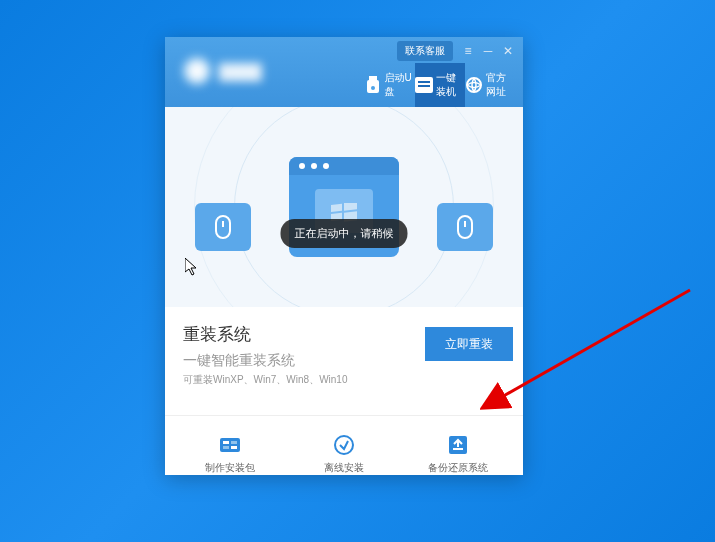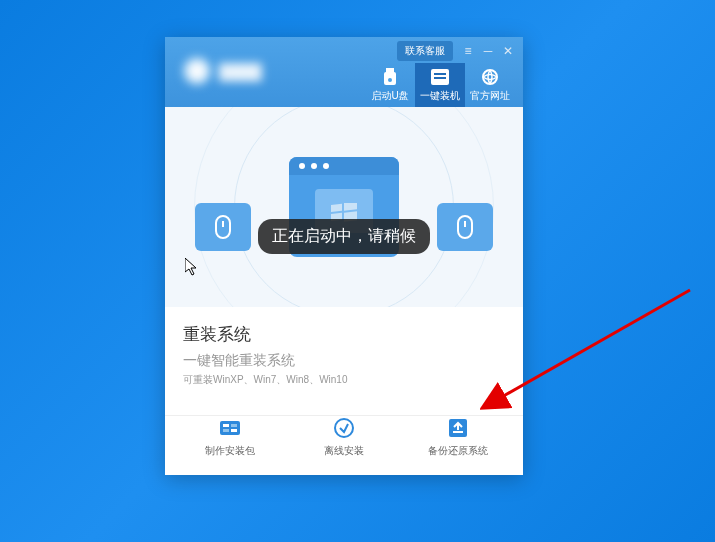--- a/index.html
+++ b/index.html
@@ -47,22 +47,22 @@
       width: 18px; height: 16px; display: flex;
       align-items: center; justify-content: center;
       color: #dce9f5; font-size: 12px; cursor: pointer;
     }
     .nav-tabs {
       position: absolute; right: 8px; bottom: 0;
       display: flex; align-items: flex-end;
     }
     .nav-tab {
       width: 50px; height: 44px;
-      display: flex; flex-direction: column;
-      align-items: center; justify-content: center;
+      display: flex; 
+      align-items: center; 
       color: #fff; font-size: 10px; cursor: pointer;
       gap: 3px;
     }
     .nav-tab.active { background: #1e6ab8; }
     .nav-icon { width: 20px; height: 18px; display: flex; align-items: center; justify-content: center; }
     .illustration {
       height: 200px; background: #f2f7fc;
       position: relative; overflow: hidden;
       display: flex; align-items: center; justify-content: center;
     }
@@ -113,21 +113,21 @@
       top: -10px; left: 50%; transform: translateX(-50%);
     }
     .illu-circle2 {
       position: absolute; width: 300px; height: 300px;
       border: 1px solid #e4eff8; border-radius: 50%;
       top: -50px; left: 50%; transform: translateX(-50%);
     }
     .toast {
       position: absolute; z-index: 5;
       background: rgba(30,30,30,0.85); color: #fff;
-      font-size: 16px; padding: 7px 14px;
+      font-size: 11px; padding: 7px 14px;
       border-radius: 14px;
       top: 112px; left: 50%; transform: translateX(-50%);
       white-space: nowrap;
     }
     .main-section {
       padding: 16px 10px 0 18px;
       display: flex; justify-content: space-between;
       align-items: flex-start;
     }
     .main-title { font-size: 17px; color: #333; font-weight: 500; margin-bottom: 6px; }
@@ -137,21 +137,21 @@
       width: 88px; height: 34px;
       background: #2e89dc; color: #fff;
       font-size: 12px; border: none;
       display: flex; align-items: center; justify-content: center;
       cursor: pointer; margin-top: 4px;
     }
     .bottom-bar {
       position: absolute; bottom: 0; left: 0; right: 0;
       height: 60px; border-top: 1px solid #eee;
       display: flex; justify-content: space-around;
-      align-items: flex-start; padding: 0 8px;
+      align-items: flex-end; padding: 0 8px;
     }
     .tool-item {
       display: flex; flex-direction: column;
       align-items: center; gap: 4px;
       cursor: pointer; width: 60px;
     }
     .tool-icon {
       width: 24px; height: 24px;
       display: flex; align-items: center; justify-content: center;
     }
@@ -236,20 +236,21 @@
     </div>
     <div class="toast">正在启动中，请稍候</div>
   </div>
 
   <div class="main-section">
     <div>
       <div class="main-title">重装系统</div>
       <div class="main-sub1">一键智能重装系统</div>
       <div class="main-sub2">可重装WinXP、Win7、Win8、Win10</div>
     </div>
+    <button class="primary-btn">立即重装</button>
   </div>
 
   <div class="bottom-bar">
     <div class="tool-item">
       <div class="tool-icon">
         <svg width="22" height="22" viewBox="0 0 22 22">
             <rect x="1" y="4" width="20" height="14" rx="2" fill="#2e89dc"></rect>
             <rect x="4" y="7" width="6" height="3" fill="#fff"></rect>
             <rect x="12" y="7" width="6" height="3" fill="#8fc3ed"></rect>
             <rect x="4" y="12" width="6" height="3" fill="#8fc3ed"></rect>

